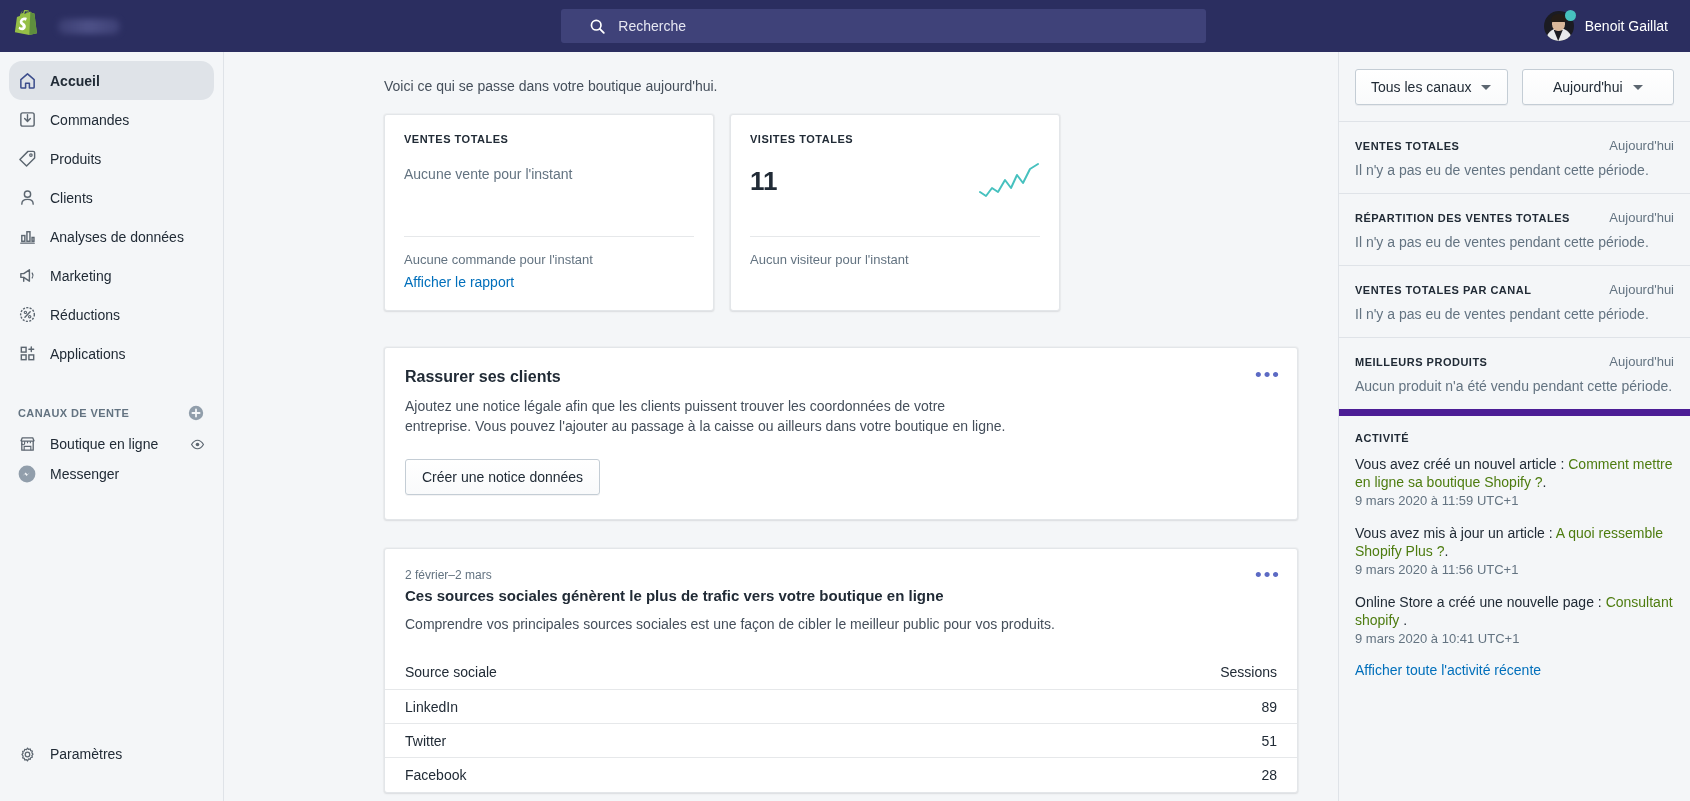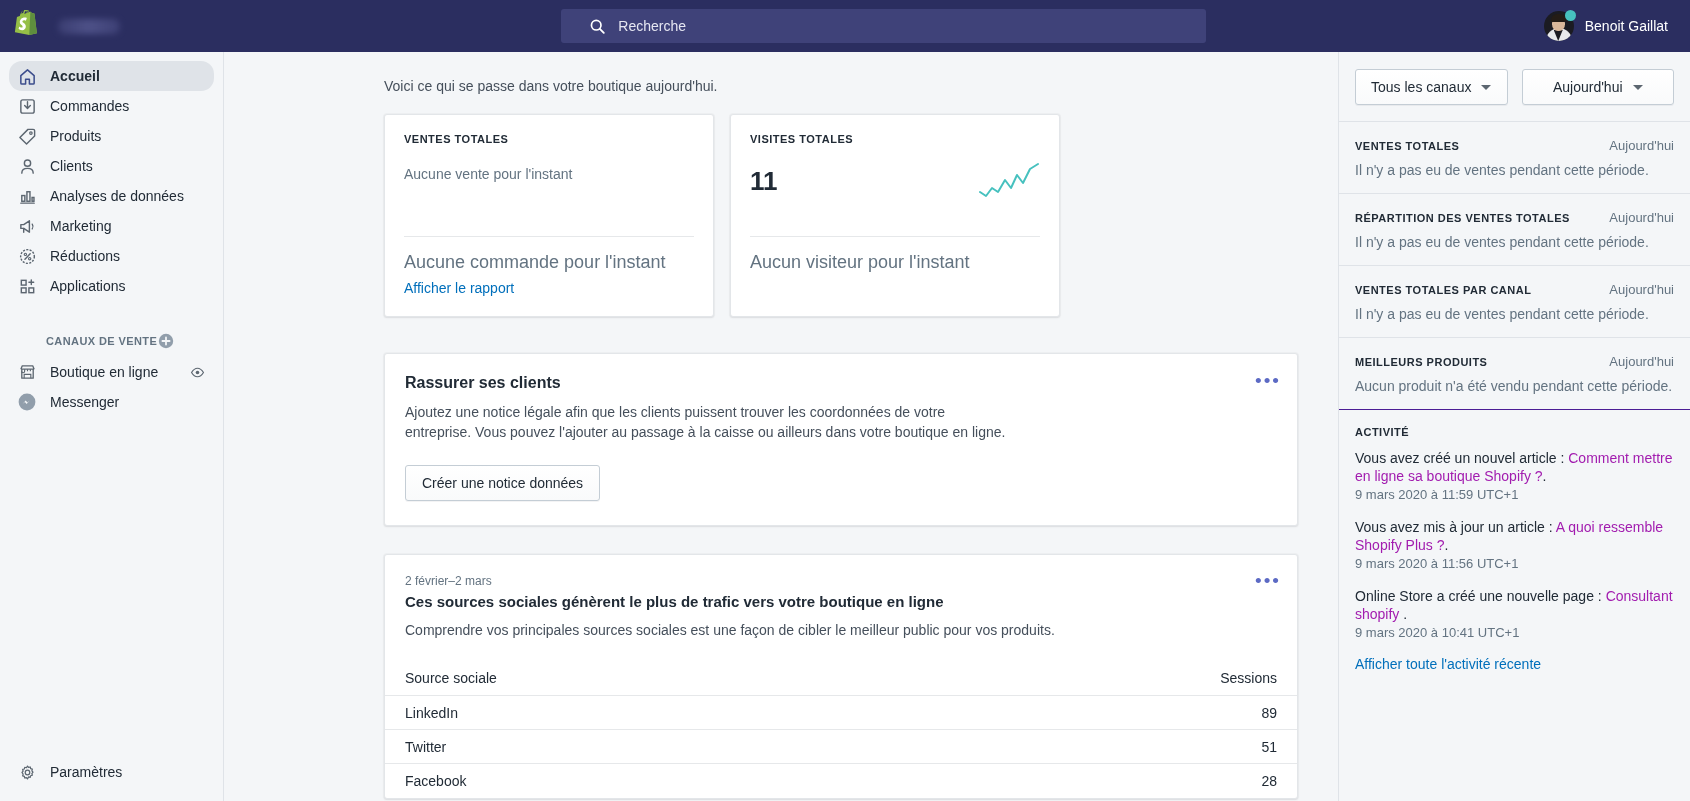--- a/index.html
+++ b/index.html
@@ -86,41 +86,40 @@
     display: flex; align-items: center; gap: 13px;
     height: 30px; margin: 0 9px 0 9px; padding: 0 8px;
     border-radius: 3px; cursor: pointer;
     color: #212b36; font-size: 14px;
   }
   .nav-item + .nav-item { margin-top: 0; }
   .nav-item .ico { width: 20px; height: 20px; display: flex; align-items: center; justify-content: center; flex: 0 0 auto; }
   .nav-item.active { background: #dfe3e8; font-weight: bold; color: #212b36; }
   .nav-label { white-space: nowrap; }
   .nav-rows { display: flex; flex-direction: column; gap: 0; }
-  .nav-rows .nav-item { height: 30px; border-radius: 13px; }
+  .nav-rows .nav-item { height: 39px; border-radius: 13px; }
 
   .section-head {
-    display: flex; align-items: center; justify-content: flex-start;
+    display: flex; align-items: center; justify-content: space-between;
     padding: 0 18px 0 18px; margin-top: 30px; margin-bottom: 6px;
     height: 20px;
-    margin-left: 28px;
   }
   .section-title {
     font-size: 11px; font-weight: bold; letter-spacing: .4px;
     color: #637381; text-transform: uppercase;
   }
   .add-btn { width: 18px; height: 18px; cursor: pointer; display:flex; }
   .channel-item {
     display: flex; align-items: center; gap: 13px;
     height: 30px; margin: 0 9px; padding: 0 8px;
     border-radius: 3px; cursor: pointer; font-size: 14px; color: #212b36;
   }
   .channel-item .ico { width: 20px; height: 20px; display:flex; align-items:center; justify-content:center; flex:0 0 auto;}
   .channel-item .eye { margin-left: auto; display: flex; cursor: pointer; }
-  .sidebar-footer { margin-top: auto; padding-bottom: 14px; }
+  .sidebar-footer { margin-top: auto; padding-bottom: 32px; }
   .settings-item {
     display: flex; align-items: center; gap: 13px;
     height: 30px; margin: 0 9px; padding: 0 8px;
     border-radius: 3px; cursor: pointer; font-size: 14px; color: #212b36;
   }
   .settings-item .ico { width: 20px; height: 20px; display:flex; align-items:center; justify-content:center; }
 
   
   .main {
     flex: 1; min-width: 0; overflow: hidden;
@@ -140,21 +139,21 @@
   .metric-card { width: 330px; padding: 18px 19px 19px 19px; }
   .metric-label {
     font-size: 11px; font-weight: bold; letter-spacing: .5px;
     color: #212b36; text-transform: uppercase; margin-bottom: 21px;
   }
   .metric-mid { min-height: 52px; display: flex; align-items: flex-start; justify-content: space-between; }
   .metric-empty { font-size: 14px; color: #637381; }
   .metric-value { font-size: 26px; font-weight: bold; color: #212b36; line-height: 1; margin-top: 2px; }
   .sparkline { margin-top: -4px; }
   .metric-divider { height: 1px; background: #e6e8ea; margin: 18px 0 15px 0; }
-  .metric-sub { font-size: 18px; color: #637381; }
+  .metric-sub { font-size: 13px; color: #637381; }
   .metric-link { font-size: 14px; color: #006fbb; margin-top: 7px; cursor: pointer; display:inline-block; }
 
   
   .promo-card { padding: 20px 20px 24px 20px; margin-bottom: 28px; position: relative; }
   .dots-btn {
     position: absolute; right: 16px; top: 16px;
     width: 26px; height: 20px; display:flex; align-items:center; justify-content:center;
     cursor: pointer; letter-spacing: 2px; color: #5c6ac4; font-size: 19px; line-height: 1;
   }
   .promo-title { font-size: 16px; font-weight: bold; color: #212b36; margin-bottom: 10px; }
@@ -203,28 +202,28 @@
   .caret { width: 0; height: 0; border-left: 5px solid transparent; border-right: 5px solid transparent; border-top: 5px solid #5c6670; }
   .panel-block { border-top: 1px solid #dfe3e8; padding: 16px 16px 15px 16px; }
   .panel-block-head { display: flex; justify-content: space-between; align-items: baseline; margin-bottom: 9px; }
   .panel-block-title {
     font-size: 11px; font-weight: bold; letter-spacing: .5px;
     color: #212b36; text-transform: uppercase;
   }
   .panel-block-period { font-size: 13px; color: #637381; }
   .panel-block-body { font-size: 14px; color: #637381; }
 
-  .activity-block { border-top: 1px solid #4c1d95; padding: 16px 16px 16px 16px; }
+  .activity-block { border-top: 7px solid #4c1d95; padding: 16px 16px 16px 16px; }
   .activity-title {
     font-size: 11px; font-weight: bold; letter-spacing: .5px;
     color: #212b36; text-transform: uppercase; margin-bottom: 11px;
   }
   .activity-item { margin-bottom: 16px; }
   .activity-text { font-size: 14px; color: #212b36; line-height: 1.32; }
-  .activity-text a { color: #a21caf; text-decoration: none; cursor: pointer; }
+  .activity-text a { color: #4d7c0f; text-decoration: none; cursor: pointer; }
   .activity-time { font-size: 13px; color: #637381; margin-top: 1px; }
   .activity-all { font-size: 14px; color: #006fbb; cursor: pointer; }
 </style>
 </head>
 <body>
 
 <div class="app">
 
   <div class="topbar">
     <div class="brand">

